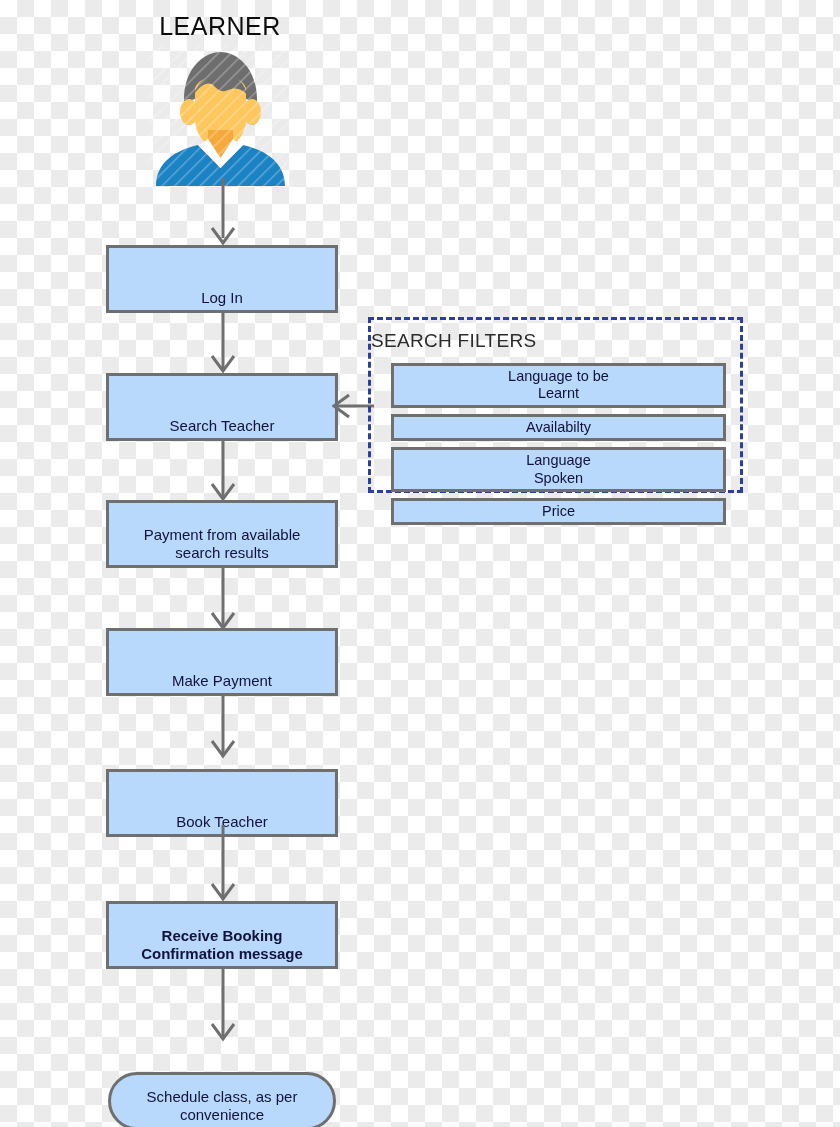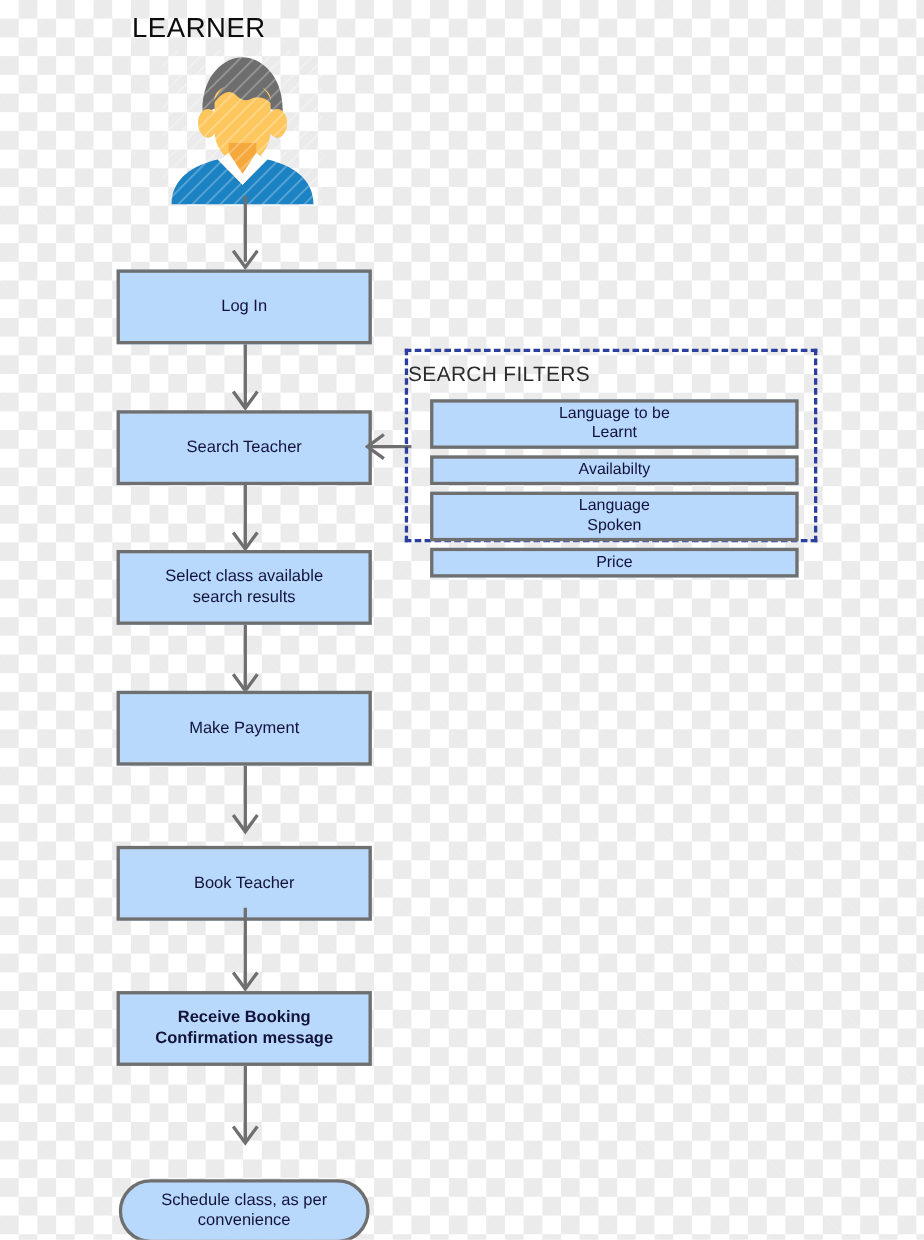--- a/index.html
+++ b/index.html
@@ -23,21 +23,21 @@
     width: 840px;
     height: 1127px;
   }
 
   
   .learner-title {
     position: absolute;
     left: 120px;
     top: 12px;
     width: 200px;
-    text-align: left;
+    text-align: center;
     font-size: 25px;
     letter-spacing: 0.5px;
     color: #0d0d0d;
     font-family: "Liberation Sans", sans-serif;
     font-weight: 400;
     white-space: nowrap;
   }
   .avatar-wrap {
     position: absolute;
     left: 148px;
@@ -49,21 +49,21 @@
   
   .node {
     position: absolute;
     box-sizing: border-box;
     background: #b8d9fb;
     border: 3px solid #6f6f6f;
     color: #12123a;
     font-size: 15px;
     line-height: 1.25;
     display: flex;
-    align-items: center;
+    align-items: flex-end;
     justify-content: center;
     text-align: center;
     padding: 2px 8px;
   }
   .node.terminal {
     border-radius: 34px;
     border-width: 3px;
     margin-top: 32px;
   }
 
@@ -207,21 +207,21 @@
     </div>
   </div>
 
   <svg class="conn" style="left:206px; top:441px;" width="34" height="62" viewBox="0 0 34 62">
     <line x1="17" y1="0" x2="17" y2="56" stroke="#6f6f6f" stroke-width="3"></line>
     <path d="M6 43 L17 58 L28 43" fill="none" stroke="#6f6f6f" stroke-width="3"></path>
   </svg>
 
   <div class="node" style="left:106px; top:500px; width:232px; height:68px;">
     <span>
-      <span>Select class available</span><br>
+      <span>Payment from available</span><br>
       <span>search results</span>
     </span>
   </div>
 
   <svg class="conn" style="left:206px; top:568px;" width="34" height="64" viewBox="0 0 34 64">
     <line x1="17" y1="0" x2="17" y2="58" stroke="#6f6f6f" stroke-width="3"></line>
     <path d="M6 45 L17 60 L28 45" fill="none" stroke="#6f6f6f" stroke-width="3"></path>
   </svg>
 
   <div class="node" style="left:106px; top:628px; width:232px; height:68px;">

